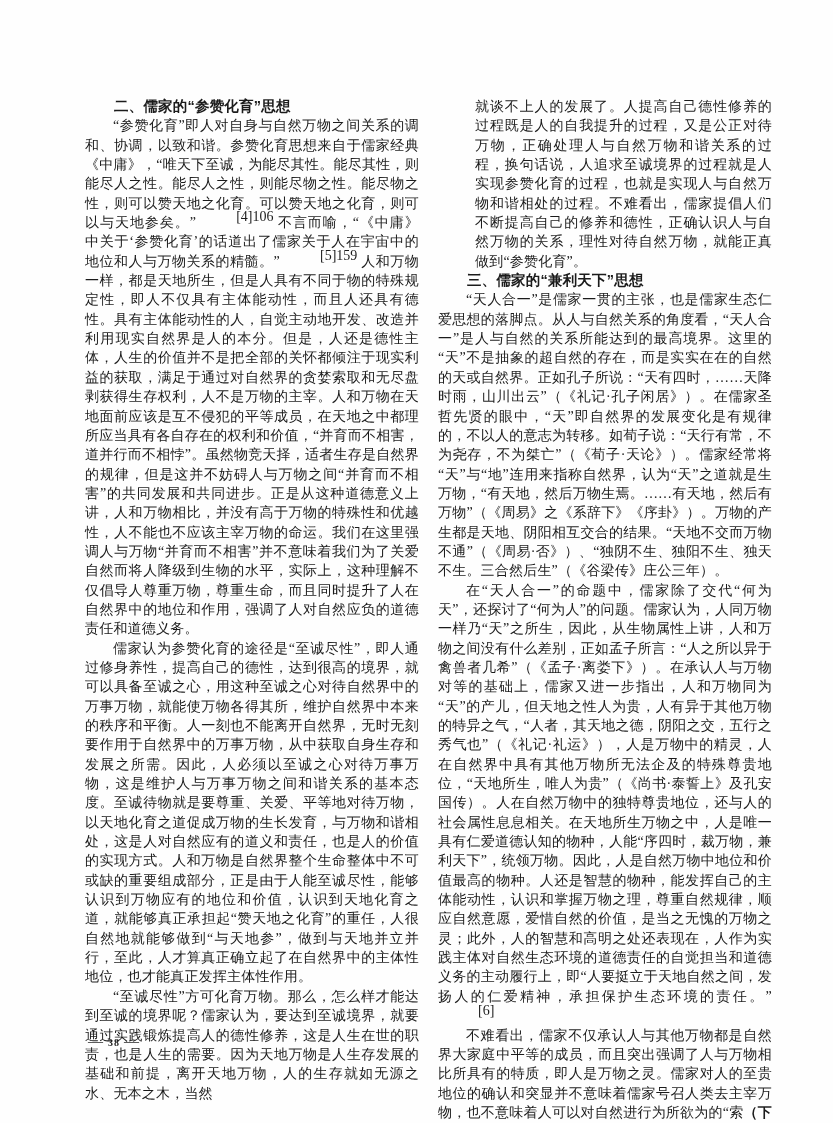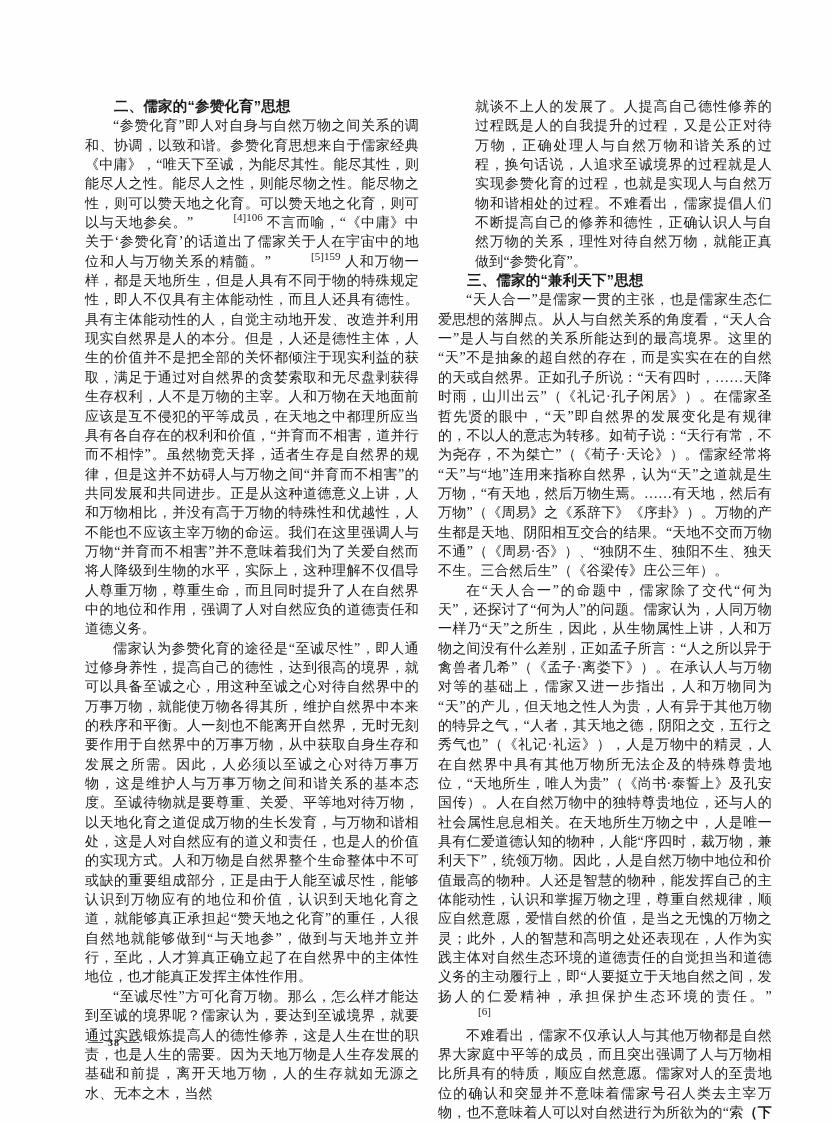--- a/index.html
+++ b/index.html
@@ -35,21 +35,21 @@
   .col h3.heading {
     margin: 0;
     font-size: 14.5px;
     font-weight: bold;
     line-height: 19.35px;
     text-indent: 2em;
     text-align: left;
     font-family: "Liberation Sans", "DejaVu Sans", sans-serif;
   }
   sup {
-    font-size: 11px;
+    font-size: 14px;
     line-height: 0;
     vertical-align: super;
     letter-spacing: 0;
     padding-left: 40px;
   }
   .b {
     font-weight: bold;
     font-family: "Liberation Sans", "DejaVu Sans", sans-serif;
   }
   .footer {
@@ -74,19 +74,19 @@
       <h3 class="heading"><span>二、儒家的“参赞化育”思想</span></h3>
       <p class="para"><span>“参赞化育”即人对自身与自然万物之间关系的调和、协调，以致和谐。参赞化育思想来自于儒家经典《中庸》，“唯天下至诚，为能尽其性。能尽其性，则能尽人之性。能尽人之性，则能尽物之性。能尽物之性，则可以赞天地之化育。可以赞天地之化育，则可以与天地参矣。”</span><sup>[4]106</sup><span> 不言而喻，“《中庸》中关于‘参赞化育’的话道出了儒家关于人在宇宙中的地位和人与万物关系的精髓。”</span><sup>[5]159</sup><span> 人和万物一样，都是天地所生，但是人具有不同于物的特殊规定性，即人不仅具有主体能动性，而且人还具有德性。具有主体能动性的人，自觉主动地开发、改造并利用现实自然界是人的本分。但是，人还是德性主体，人生的价值并不是把全部的关怀都倾注于现实利益的获取，满足于通过对自然界的贪婪索取和无尽盘剥获得生存权利，人不是万物的主宰。人和万物在天地面前应该是互不侵犯的平等成员，在天地之中都理所应当具有各自存在的权利和价值，“并育而不相害，道并行而不相悖”。虽然物竞天择，适者生存是自然界的规律，但是这并不妨碍人与万物之间“并育而不相害”的共同发展和共同进步。正是从这种道德意义上讲，人和万物相比，并没有高于万物的特殊性和优越性，人不能也不应该主宰万物的命运。我们在这里强调人与万物“并育而不相害”并不意味着我们为了关爱自然而将人降级到生物的水平，实际上，这种理解不仅倡导人尊重万物，尊重生命，而且同时提升了人在自然界中的地位和作用，强调了人对自然应负的道德责任和道德义务。</span></p>
       <p class="para"><span>儒家认为参赞化育的途径是“至诚尽性”，即人通过修身养性，提高自己的德性，达到很高的境界，就可以具备至诚之心，用这种至诚之心对待自然界中的万事万物，就能使万物各得其所，维护自然界中本来的秩序和平衡。人一刻也不能离开自然界，无时无刻要作用于自然界中的万事万物，从中获取自身生存和发展之所需。因此，人必须以至诚之心对待万事万物，这是维护人与万事万物之间和谐关系的基本态度。至诚待物就是要尊重、关爱、平等地对待万物，以天地化育之道促成万物的生长发育，与万物和谐相处，这是人对自然应有的道义和责任，也是人的价值的实现方式。人和万物是自然界整个生命整体中不可或缺的重要组成部分，正是由于人能至诚尽性，能够认识到万物应有的地位和价值，认识到天地化育之道，就能够真正承担起“赞天地之化育”的重任，人很自然地就能够做到“与天地参”，做到与天地并立并行，至此，人才算真正确立起了在自然界中的主体性地位，也才能真正发挥主体性作用。</span></p>
       <p class="para"><span>“至诚尽性”方可化育万物。那么，怎么样才能达到至诚的境界呢？儒家认为，要达到至诚境界，就要通过实践锻炼提高人的德性修养，这是人生在世的职责，也是人生的需要。因为天地万物是人生存发展的基础和前提，离开天地万物，人的生存就如无源之水、无本之木，当然</span></p>
     </div>
   <div class="col">
       <p class="para noindent"><span>就谈不上人的发展了。人提高自己德性修养的过程既是人的自我提升的过程，又是公正对待万物，正确处理人与自然万物和谐关系的过程，换句话说，人追求至诚境界的过程就是人实现参赞化育的过程，也就是实现人与自然万物和谐相处的过程。不难看出，儒家提倡人们不断提高自己的修养和德性，正确认识人与自然万物的关系，理性对待自然万物，就能正真做到“参赞化育”。</span></p>
       <h3 class="heading"><span>三、儒家的“兼利天下”思想</span></h3>
       <p class="para"><span>“天人合一”是儒家一贯的主张，也是儒家生态仁爱思想的落脚点。从人与自然关系的角度看，“天人合一”是人与自然的关系所能达到的最高境界。这里的“天”不是抽象的超自然的存在，而是实实在在的自然的天或自然界。正如孔子所说：“天有四时，……天降时雨，山川出云”（《礼记·孔子闲居》）。在儒家圣哲先贤的眼中，“天”即自然界的发展变化是有规律的，不以人的意志为转移。如荀子说：“天行有常，不为尧存，不为桀亡”（《荀子·天论》）。儒家经常将“天”与“地”连用来指称自然界，认为“天”之道就是生万物，“有天地，然后万物生焉。……有天地，然后有万物”（《周易》之《系辞下》《序卦》）。万物的产生都是天地、阴阳相互交合的结果。“天地不交而万物不通”（《周易·否》）、“独阴不生、独阳不生、独天不生。三合然后生”（《谷梁传》庄公三年）。</span></p>
       <p class="para"><span>在“天人合一”的命题中，儒家除了交代“何为天”，还探讨了“何为人”的问题。儒家认为，人同万物一样乃“天”之所生，因此，从生物属性上讲，人和万物之间没有什么差别，正如孟子所言：“人之所以异于禽兽者几希”（《孟子·离娄下》）。在承认人与万物对等的基础上，儒家又进一步指出，人和万物同为“天”的产儿，但天地之性人为贵，人有异于其他万物的特异之气，“人者，其天地之德，阴阳之交，五行之秀气也”（《礼记·礼运》），人是万物中的精灵，人在自然界中具有其他万物所无法企及的特殊尊贵地位，“天地所生，唯人为贵”（《尚书·泰誓上》及孔安国传）。人在自然万物中的独特尊贵地位，还与人的社会属性息息相关。在天地所生万物之中，人是唯一具有仁爱道德认知的物种，人能“序四时，裁万物，兼利天下”，统领万物。因此，人是自然万物中地位和价值最高的物种。人还是智慧的物种，能发挥自己的主体能动性，认识和掌握万物之理，尊重自然规律，顺应自然意愿，爱惜自然的价值，是当之无愧的万物之灵；此外，人的智慧和高明之处还表现在，人作为实践主体对自然生态环境的道德责任的自觉担当和道德义务的主动履行上，即“人要挺立于天地自然之间，发扬人的仁爱精神，承担保护生态环境的责任。”</span><sup>[6]</sup></p>
-      <p class="para"><span>不难看出，儒家不仅承认人与其他万物都是自然界大家庭中平等的成员，而且突出强调了人与万物相比所具有的特质，顺应自然意愿。儒家对人的至贵地位的确认和突显并不意味着儒家号召人类去主宰万物，也不意味着人可以对自然进行为所欲为的“索</span><span class="b">（下转第80页）</span></p>
+      <p class="para"><span>不难看出，儒家不仅承认人与其他万物都是自然界大家庭中平等的成员，而且突出强调了人与万物相比所具有的特质，即人是万物之灵。儒家对人的至贵地位的确认和突显并不意味着儒家号召人类去主宰万物，也不意味着人可以对自然进行为所欲为的“索</span><span class="b">（下转第80页）</span></p>
     </div>
 </div>
 
 <div class="footer">
   <span>—</span><span class="num">38</span><span>—</span>
 </div>
 
 </body></html>

